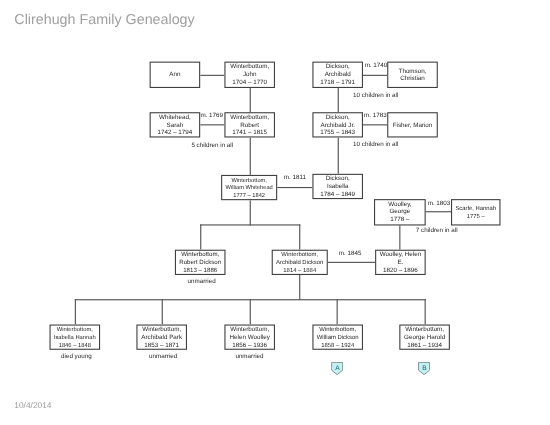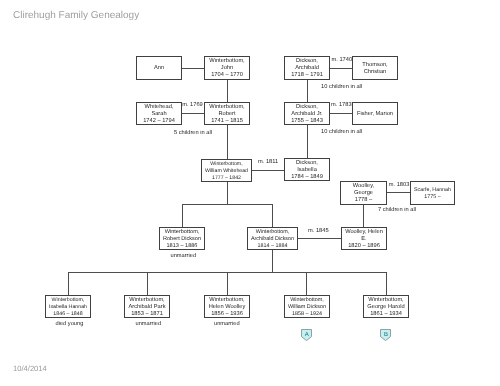--- a/index.html
+++ b/index.html
@@ -4,21 +4,21 @@
 <title>Clirehugh Family Genealogy</title>
 <style>
   html,body{margin:0;padding:0;background:#ffffff;}
   body{width:500px;height:386px;font-family:"Liberation Sans",sans-serif;
        overflow:hidden;-webkit-font-smoothing:antialiased;
        text-rendering:geometricPrecision;}
   *{-webkit-font-smoothing:antialiased;}
   #page{position:relative;width:500px;height:386px;background:#fff;
         transform:translateZ(0);will-change:transform;}
 
-  .hdr{position:absolute;font-size:10px;color:#a0a0a0;white-space:nowrap;top:10px;}
+  .hdr{position:absolute;font-size:13px;color:#a0a0a0;white-space:nowrap;top:10px;}
   #hdr-left{left:13px;}
   #hdr-right{left:395px;}
   #footer-date{position:absolute;left:13px;top:364px;font-size:7.6px;color:#9a9a9a;white-space:nowrap;}
 
   .node{position:absolute;box-sizing:border-box;border:1px solid #404040;background:#fff;
         display:flex;flex-direction:column;align-items:center;justify-content:center;
         color:#1f1f1f;text-align:center;font-size:5.7px;line-height:7px;padding-top:1.4px;}
   .node .l{display:block;white-space:nowrap;}
 
   .note{position:absolute;font-size:5.7px;line-height:6.5px;color:#1f1f1f;white-space:nowrap;}

